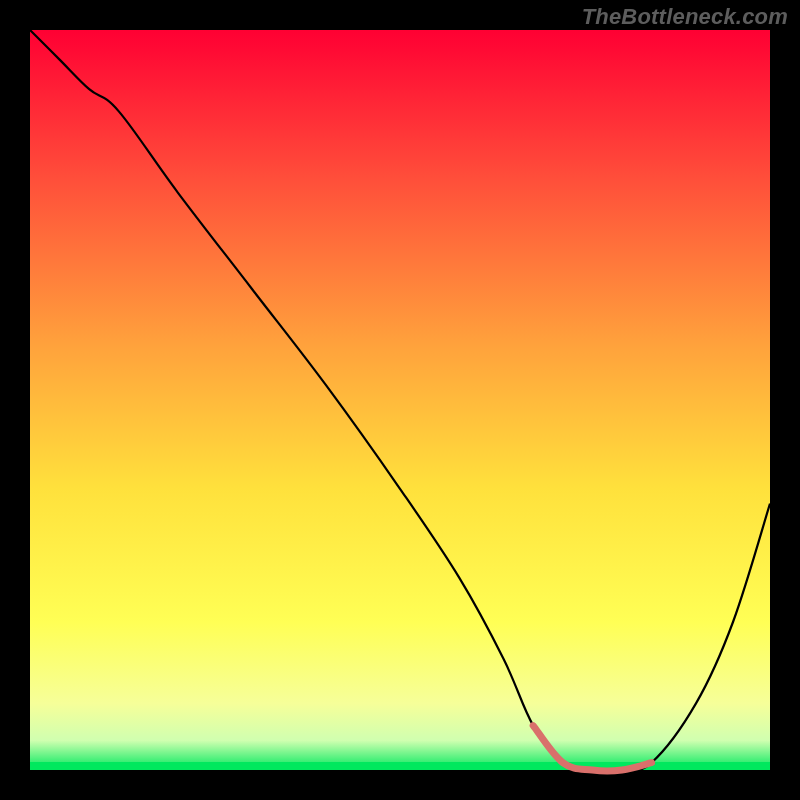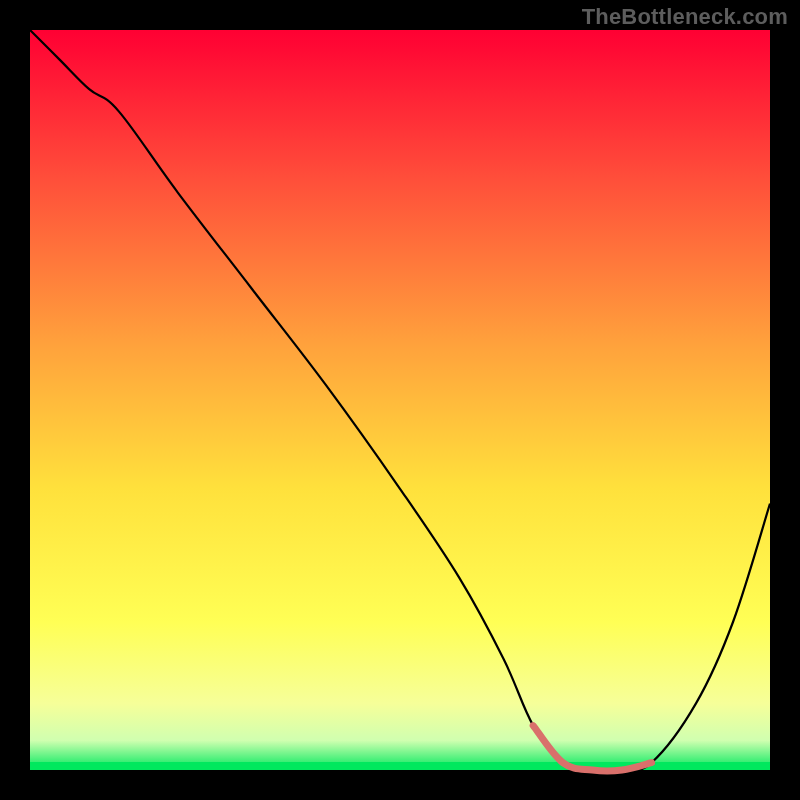--- a/index.html
+++ b/index.html
@@ -8,20 +8,21 @@
     width: 800px;
     height: 800px;
     background: #000;
     overflow: hidden;
   }
   .wrap {
     position: relative;
     width: 800px;
     height: 800px;
     background: #7dd3fc;
+    font-style: italic;
   }
   .watermark {
     position: absolute;
     top: 4px;
     right: 12px;
     color: #5d5d5d;
     font-family: Arial, Helvetica, sans-serif;
     font-size: 22px;
     font-weight: 600;
     letter-spacing: 0.2px;

